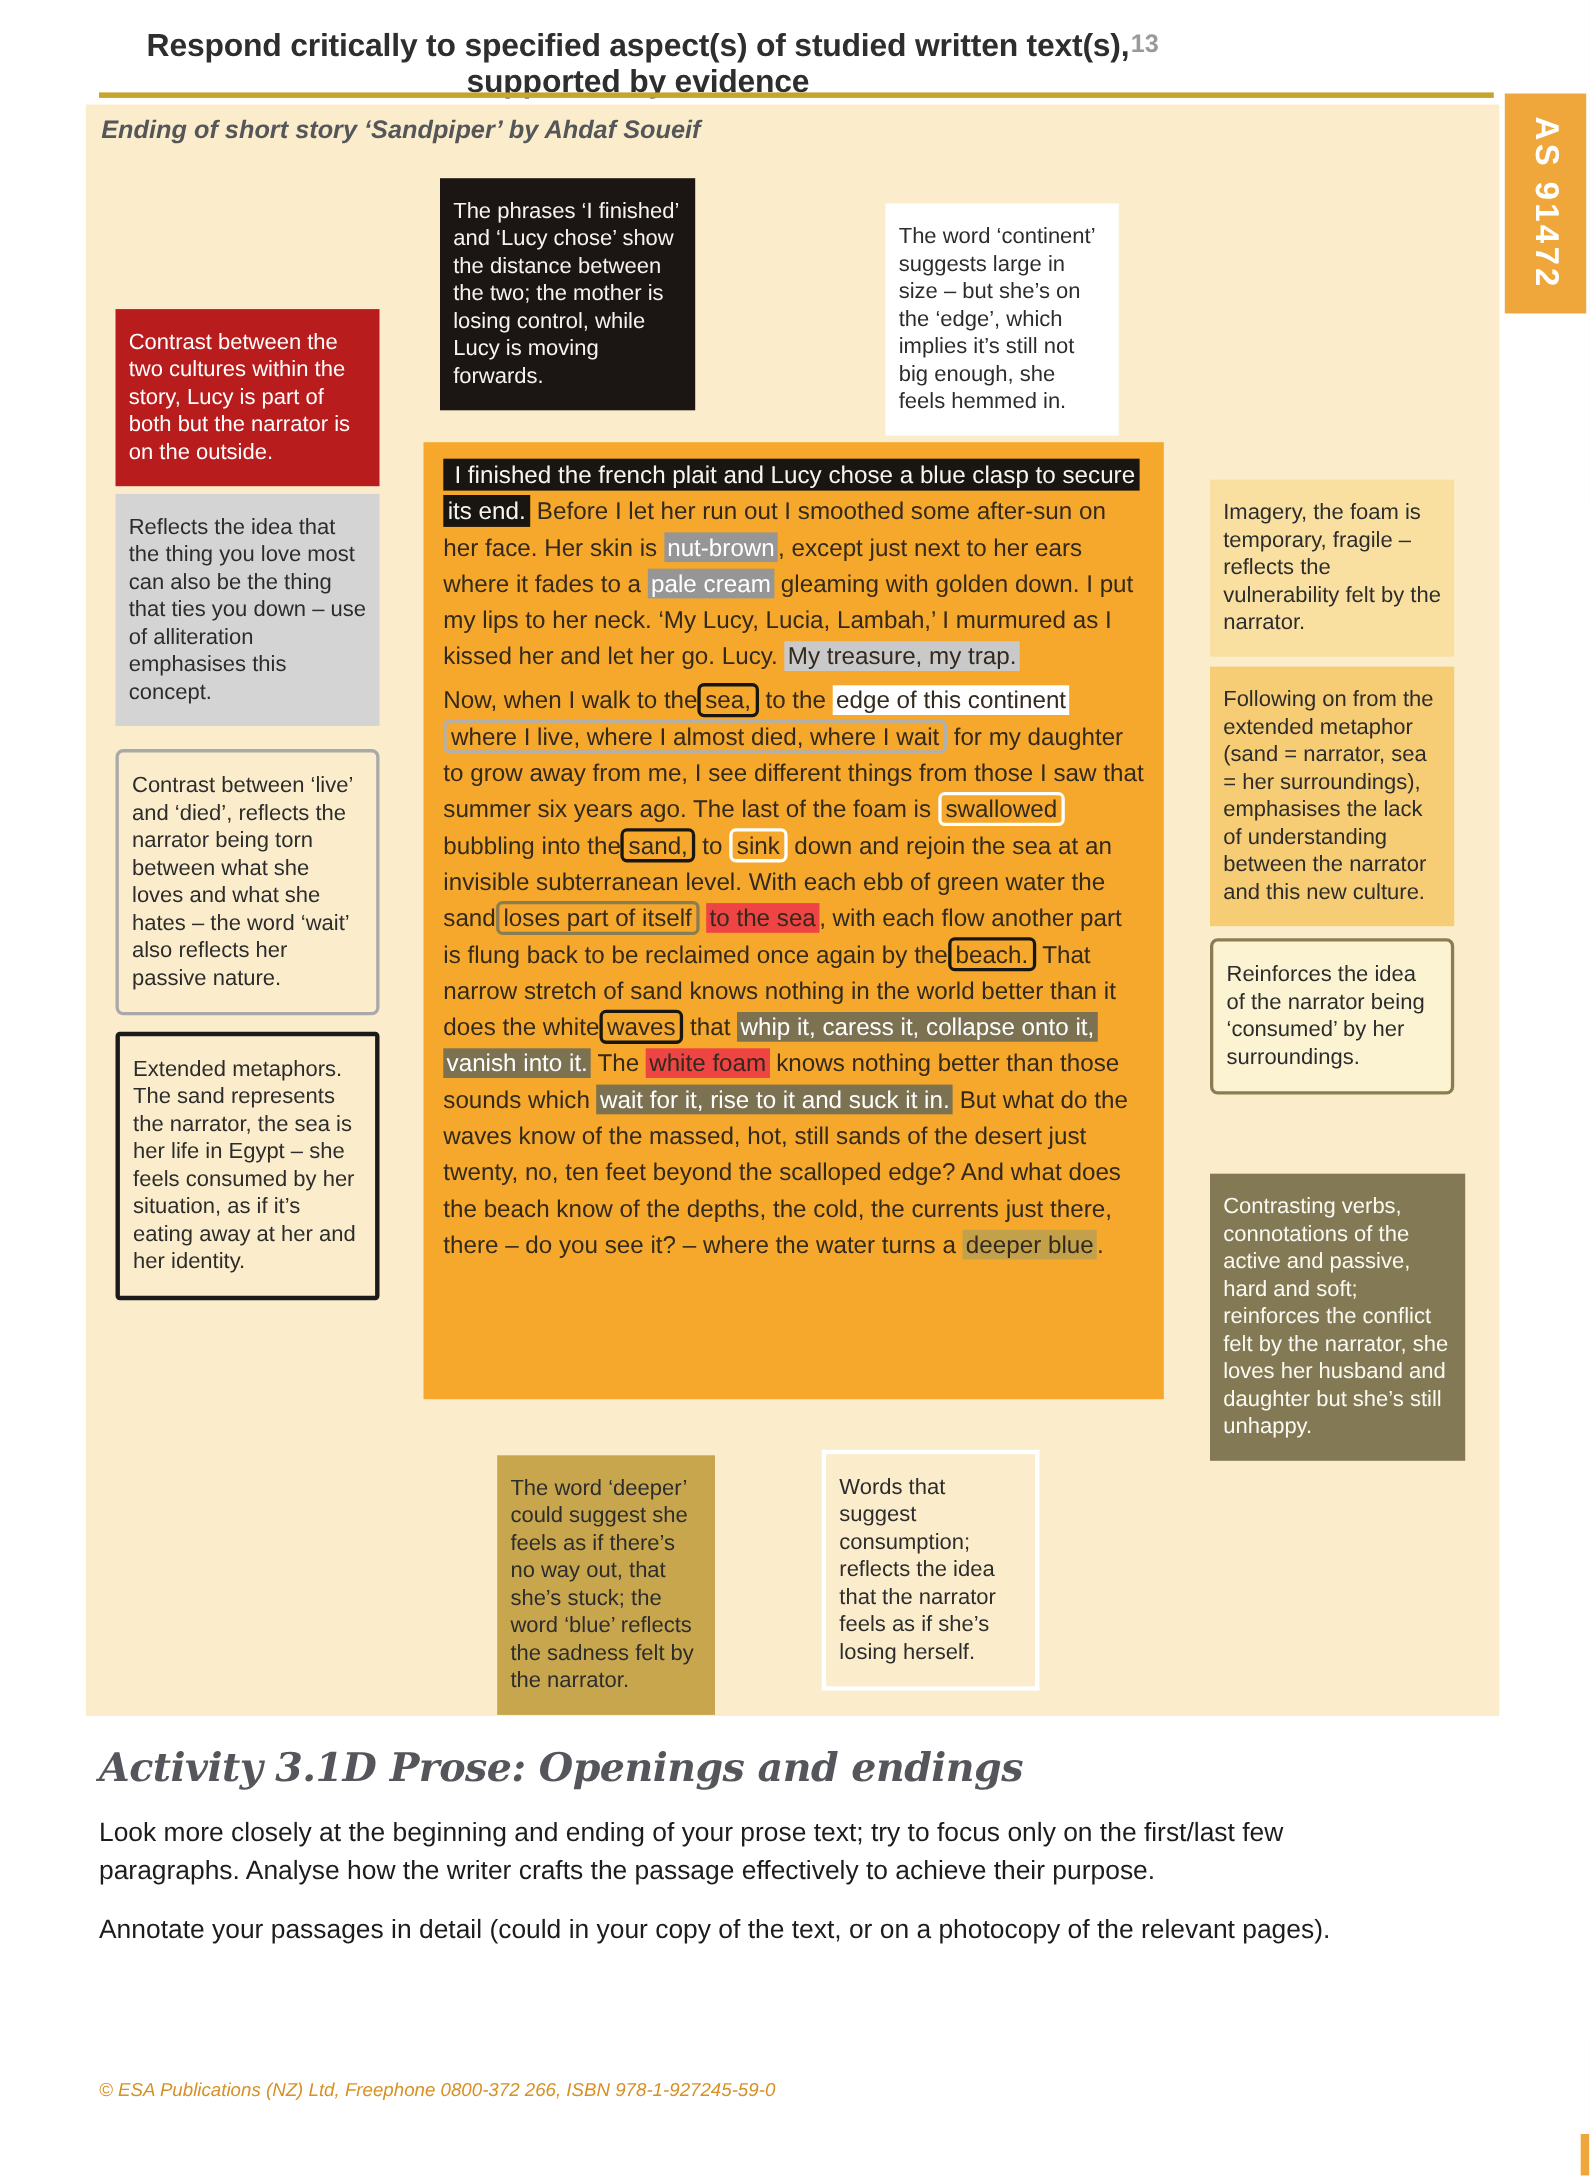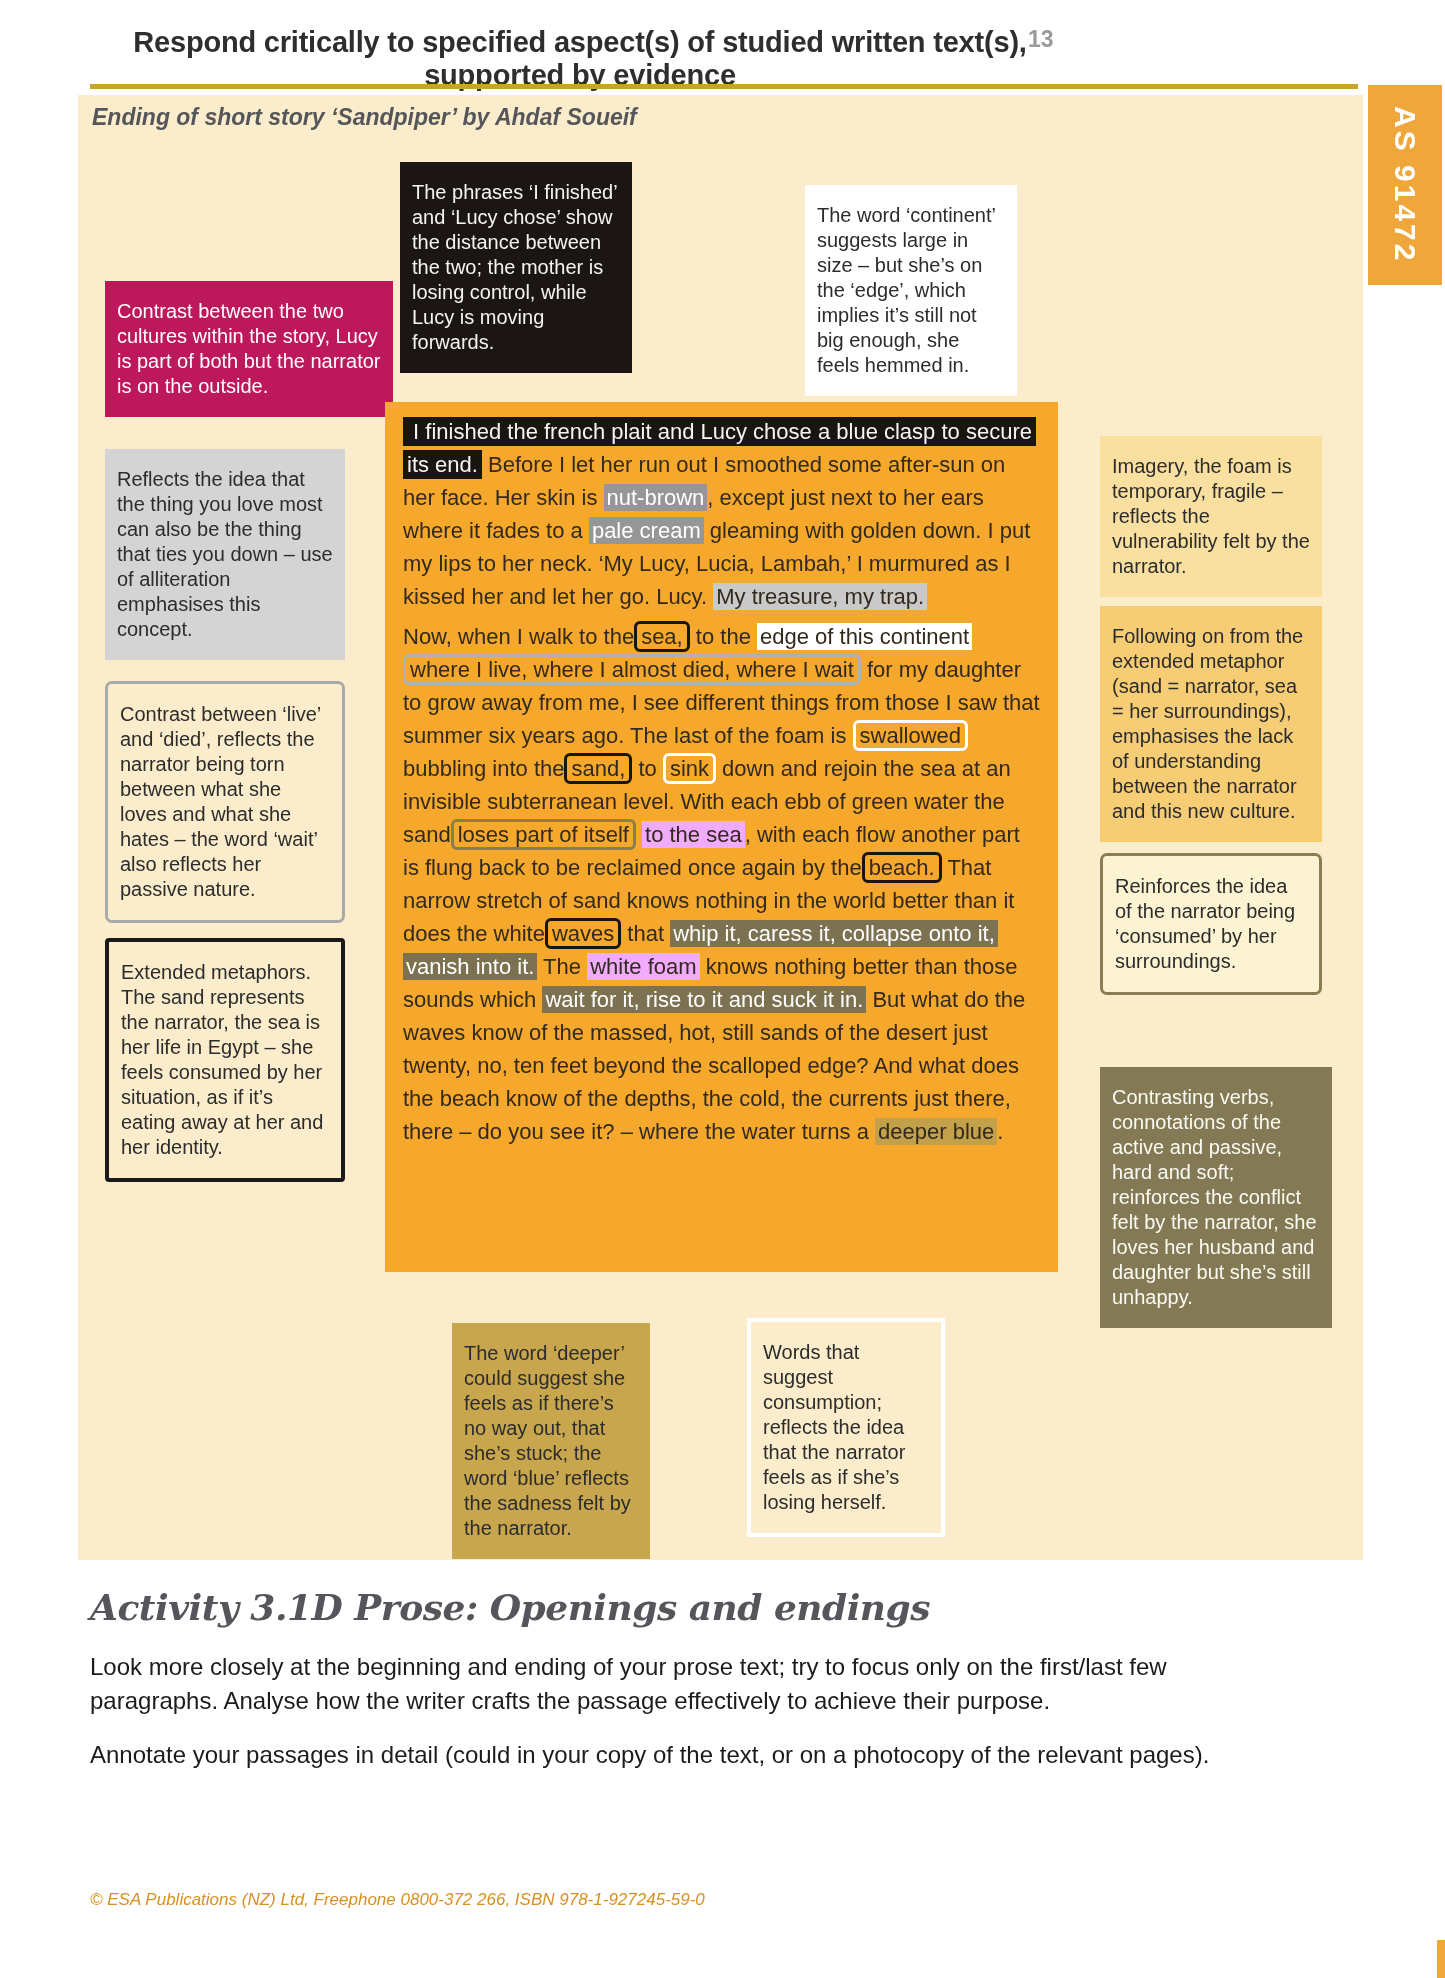--- a/index.html
+++ b/index.html
@@ -19,42 +19,42 @@
   
   .tab{position:absolute;left:1368px;top:85px;width:74px;height:200px;background:#efa73c;
        display:flex;align-items:center;justify-content:center;}
   .tab span{writing-mode:vertical-rl;font-size:30px;font-weight:bold;color:#ffffff;letter-spacing:3px;white-space:nowrap;}
   .edge-mark{position:absolute;left:1437px;top:1940px;width:8px;height:38px;background:#efa73c;}
 
   
   .note{position:absolute;font-size:20px;line-height:25px;padding:18px 12px;box-sizing:border-box;color:#2c2c2c;}
   .note-black{left:400px;top:162px;width:232px;background:#1b1613;color:#f6f4f0;}
   .note-continent{left:805px;top:185px;width:212px;background:#ffffff;}
-  .note-cultures{left:105px;top:281px;width:288px;background:#be185d;color:#ffffff;}
+  .note-cultures{left:105px;top:281px;width:240px;background:#b91c1c;color:#ffffff;}
   .note-alliteration{left:105px;top:449px;width:240px;background:#d4d4d4;}
   .note-live-died{left:105px;top:681px;width:240px;border:3px solid #a9a9a9;border-radius:7px;background:transparent;}
   .note-ext-metaphors{left:105px;top:938px;width:240px;border:4px solid #1a1a1a;border-radius:4px;background:transparent;}
   .note-imagery{left:1100px;top:436px;width:222px;background:#fae0a0;}
   .note-followup{left:1100px;top:606px;width:222px;background:#f6cc74;}
   .note-consumed{left:1100px;top:853px;width:222px;border:3px solid #8a7d52;border-radius:7px;background:#fcf3d3;}
   .note-contrasting{left:1100px;top:1067px;width:232px;background:#837955;color:#fcfbf3;}
   .note-deeper{left:452px;top:1323px;width:198px;background:#c7a64d;}
   .note-consumption{left:747px;top:1318px;width:198px;border:4px solid #ffffff;background:transparent;}
 
   
   .passage{position:absolute;left:385px;top:402px;width:673px;min-height:870px;background:#f5a82b;
            padding:13px 18px;box-sizing:border-box;font-size:22px;line-height:33px;color:#33291c;}
   .passage p{margin:0 0 7px 0;}
   .passage p:last-child{margin-bottom:0;}
   .seg{box-decoration-break:clone;-webkit-box-decoration-break:clone;}
   .hl-black{background:#191511;color:#f7f5f1;padding:2px 4px;}
   .hl-gray{background:#969696;color:#ffffff;padding:1px 3px;}
   .hl-lightgray{background:#c9c9c9;color:#33291c;padding:1px 3px;}
   .hl-white{background:#ffffff;color:#33291c;padding:1px 3px;}
-  .hl-cream{background:#f0abfc;color:#33291c;padding:1px 3px;}
+  .hl-cream{background:#ef4444;color:#33291c;padding:1px 3px;}
   .hl-olive{background:#7c7252;color:#ffffff;padding:1px 3px;}
   .hl-tan{background:#c2a14a;color:#33291c;padding:1px 3px;}
   .box-black{border:3px solid #191511;border-radius:6px;padding:0 4px;}
   .box-gray{border:3px solid #b0b0b0;border-radius:6px;padding:0 4px;}
   .box-white{border:3px solid #ffffff;border-radius:6px;padding:0 4px;}
   .box-olive{border:3px solid #8a7d52;border-radius:6px;padding:0 4px;}
 
   
   .activity-heading{position:absolute;left:90px;top:1586px;font-family:"DejaVu Serif",serif;
       font-size:36px;font-weight:bold;font-style:italic;color:#55565b;letter-spacing:-0.5px;}

